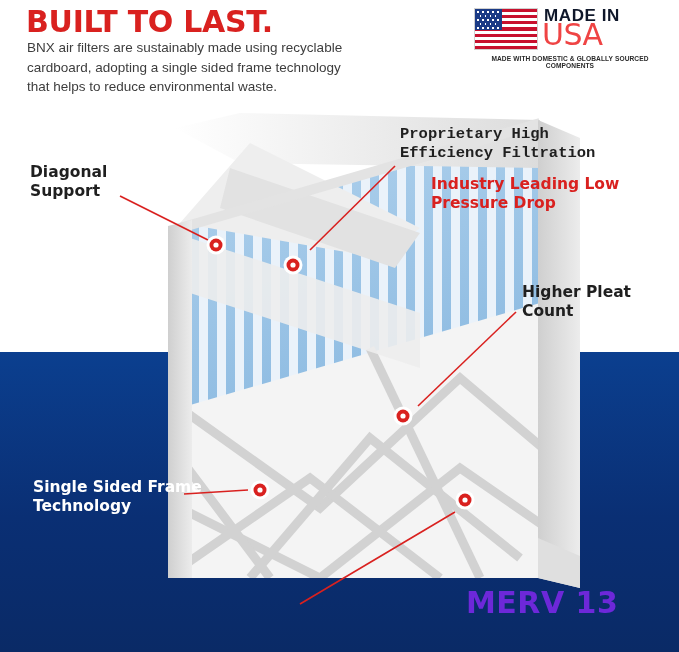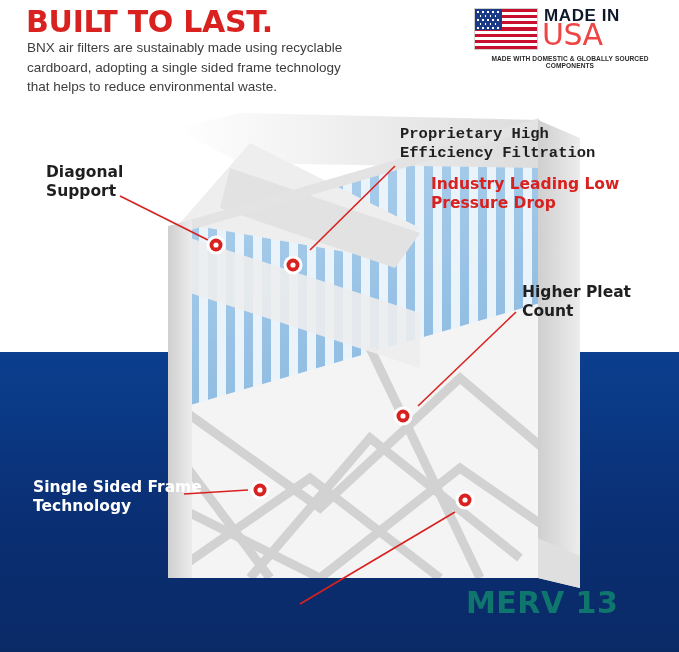--- a/index.html
+++ b/index.html
@@ -159,35 +159,35 @@
     font-size: 15.5px;
     font-weight: bold;
     line-height: 19px;
     font-family: "DejaVu Sans", sans-serif;
     white-space: pre-line;
   }
   .callout.dark { color: #1f1f1f; }
   .callout.light { color: #ffffff; }
   .callout.red { color: #d9211f; margin-left: 31px; }
 
-  #callout-diagonal-support { left: 46px; top: 163px; }
+  #callout-diagonal-support { left: 30px; top: 163px; }
   #callout-proprietary      { left: 400px; top: 125px; font-family: Liberation Mono, monospace; }
   #callout-industry         { left: 400px; top: 175px; }
   #callout-higher-pleat     { left: 522px; top: 283px; }
   #callout-single-sided     { left: 27px; top: 478px; margin-left: 6px; }
   #callout-laminated        { left: 136px; top: 597px; }
 
   .merv {
     position: absolute;
     left: 466px;
     top: 585px;
     font-size: 30px;
     font-weight: bold;
     letter-spacing: 0.5px;
-    color: #0f766e;
+    color: #6d28d9;
     font-family: "DejaVu Sans", sans-serif;
   }
 
   
   .overlay {
     position: absolute;
     left: 0; top: 0;
     width: 679px; height: 652px;
     pointer-events: none;
   }

